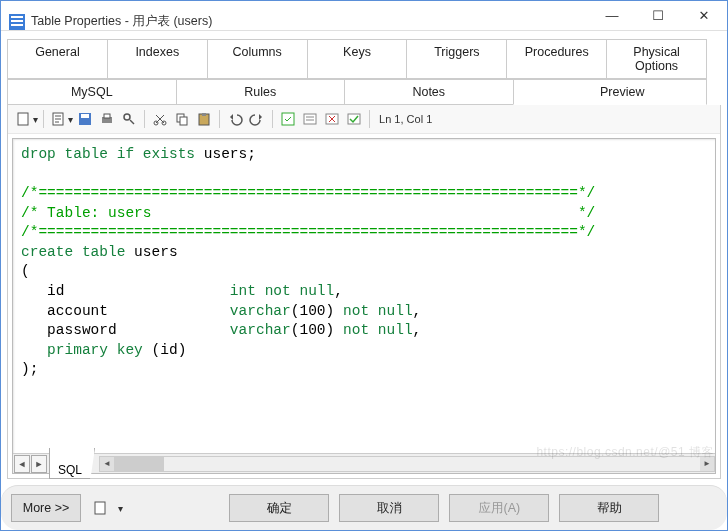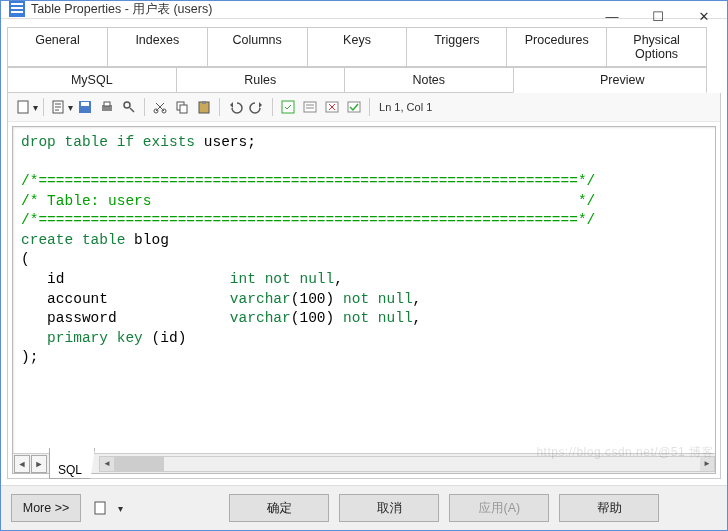--- a/index.html
+++ b/index.html
@@ -1,17 +1,17 @@
 <!DOCTYPE html>
 <html><head>
 <meta charset="utf-8">
 <style>
 * { box-sizing: border-box; margin: 0; padding: 0; }
 body { font-family: "Segoe UI", Tahoma, sans-serif; font-size: 12px; background: #fff; width: 728px; height: 531px; overflow: hidden; border: 1px solid #5a8fd8; display: flex; flex-direction: column; }
-.titlebar { background: #fff; height: 18px; display: flex; align-items: flex-start; border-bottom: 1px solid #e0e0e0; }
+.titlebar { background: #fff; height: 30px; display: flex; align-items: flex-end; border-bottom: 1px solid #e0e0e0; }
 .titlebar-icon { width: 16px; height: 16px; margin: 0 6px 0 8px; background: #3b7dd8; display: inline-block; position: relative; }
 .titlebar-icon::before { content:""; position:absolute; inset:2px; background: repeating-linear-gradient(#fff,#fff 2px,#3b7dd8 2px,#3b7dd8 4px); }
 .title-text { flex: 1; font-size: 12.5px; color: #333; }
 .winbtns { display: flex; }
 .winbtn { width: 46px; height: 30px; display: flex; align-items: center; justify-content: center; font-family: Arial; font-size: 13px; color: #333; }
 .tabrow { display: flex; background: #fff; margin: 8px 20px 0 6px; }
 .tabrow2 { margin-top: 0; }
 .tab { flex: 1; text-align: center; padding: 5px 4px; border: 1px solid #ccc; border-bottom: 1px solid #ccc; background: #fff; font-size: 12.5px; color: #222; cursor: pointer; margin-left: -1px; }
 .tab:first-child { margin-left: 0; }
 .tab.active { background: #fff; border-bottom: 1px solid #fff; position: relative; z-index: 2; font-weight: normal; padding-left: 29px; }
@@ -27,21 +27,21 @@
 .cm { color: #00a000; }
 .txt { color: #000; }
 .bottom-tabs { height: 20px; display: flex; align-items: center; border-top: 1px solid #ccc; background: #efefef; position: relative; }
 .bt-arrow { width: 16px; height: 18px; border: 1px solid #aaa; background: #f5f5f5; display: flex; align-items: center; justify-content: center; font-size: 9px; color: #555; margin-left: 1px; }
 .bt-tab { padding: 15px 12px 1px 8px; background: #fff; border: 1px solid #aaa; border-top: none; font-size: 12px; margin-left: 2px; clip-path: polygon(0 0, 100% 0, 90% 100%, 0 100%);} 
 .hscroll { flex: 1; margin-left: 4px; height: 16px; background: #efefef; border: 1px solid #ccc; position: relative; }
 .hscroll-thumb { position: absolute; left: 14px; top: 0; bottom: 0; width: 50px; background: #cdcdcd; }
 .hscroll-arr { position: absolute; top: 0; bottom: 0; width: 14px; background: #e0e0e0; display: flex; align-items: center; justify-content: center; font-size: 8px; color: #555; }
 .hscroll-arr.r { right: 0; }
 .editor-row { flex: 1; display: flex; min-height: 0; }
-.footer { display: flex; align-items: center; padding: 8px 10px; background: #f0f0f0; border-top: 1px solid #ddd; gap: 10px; }
+.footer { display: flex; align-items: center; padding: 8px 10px; background: #f0f0f0; border-top: 1px solid #ddd; gap: 10px; border-radius: 17px; }
 .fbtn { min-width: 100px; height: 28px; border: 1px solid #adadad; background: #e1e1e1; font-size: 12.5px; color: #222; cursor: pointer; }
 .fbtn:disabled { color: #999; }
 .fspacer { flex: 0.6; }
 .more-btn { min-width: 70px; }
 .drop { font-size: 10px; color: #333; margin-left: -3px; }
 .watermark { position: absolute; right: 14px; bottom: 70px; color: rgba(0,0,0,0.12); font-size: 12px; letter-spacing: 0.5px; pointer-events: none; }
 </style>
 </head>
 <body>
 
@@ -167,21 +167,21 @@
     <span class="status">Ln 1, Col 1</span>
   </div>
 
   <div class="editor-row">
     <div class="editor-area">
       <div class="code" id="code-view"><span class="kw">drop table if exists</span><span class="txt"> users;</span>
 <span class="txt"></span>
 <span class="cm">/*==============================================================*/</span>
 <span class="cm">/* Table: users                                                 */</span>
 <span class="cm">/*==============================================================*/</span>
-<span class="kw">create table</span><span class="txt"> blog</span>
+<span class="kw">create table</span><span class="txt"> users</span>
 <span class="txt">(</span>
 <span class="txt">   id                   </span><span class="kw">int not null</span><span class="txt">,</span>
 <span class="txt">   account              </span><span class="kw">varchar</span><span class="txt">(100) </span><span class="kw">not null</span><span class="txt">,</span>
 <span class="txt">   password             </span><span class="kw">varchar</span><span class="txt">(100) </span><span class="kw">not null</span><span class="txt">,</span>
 <span class="txt">   </span><span class="kw">primary key</span><span class="txt"> (id)</span>
 <span class="txt">);</span>
 </div>
       <div class="bottom-tabs">
         <div class="bt-arrow">◄</div>
         <div class="bt-arrow">►</div>

